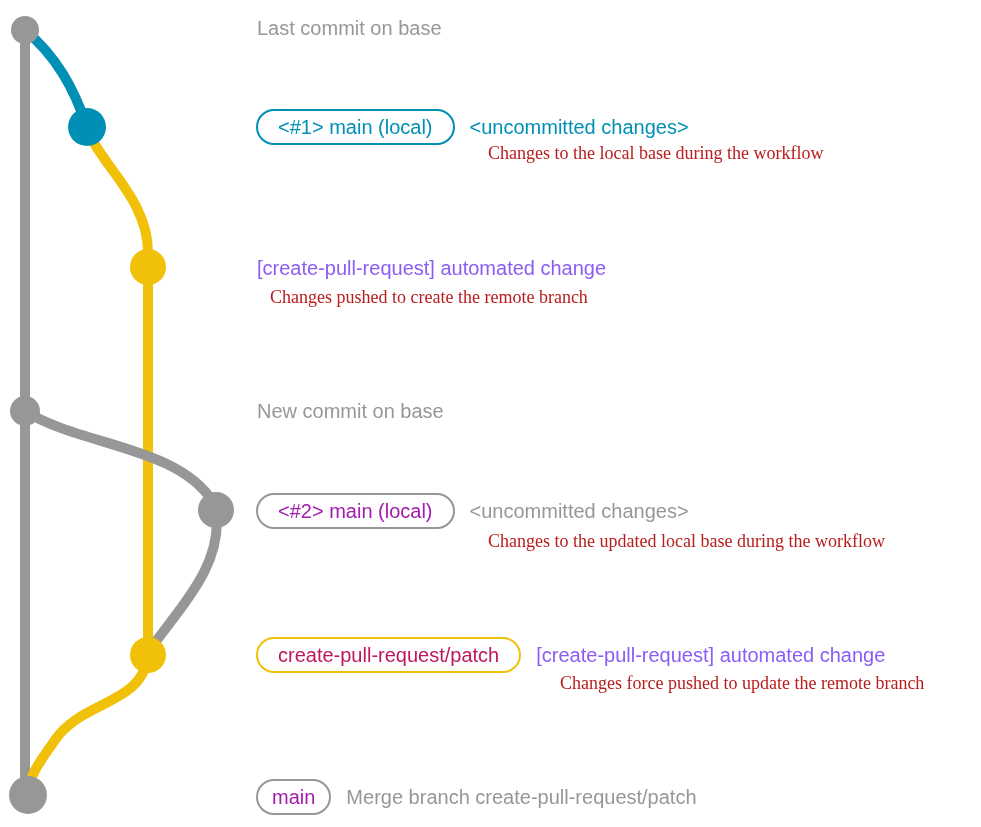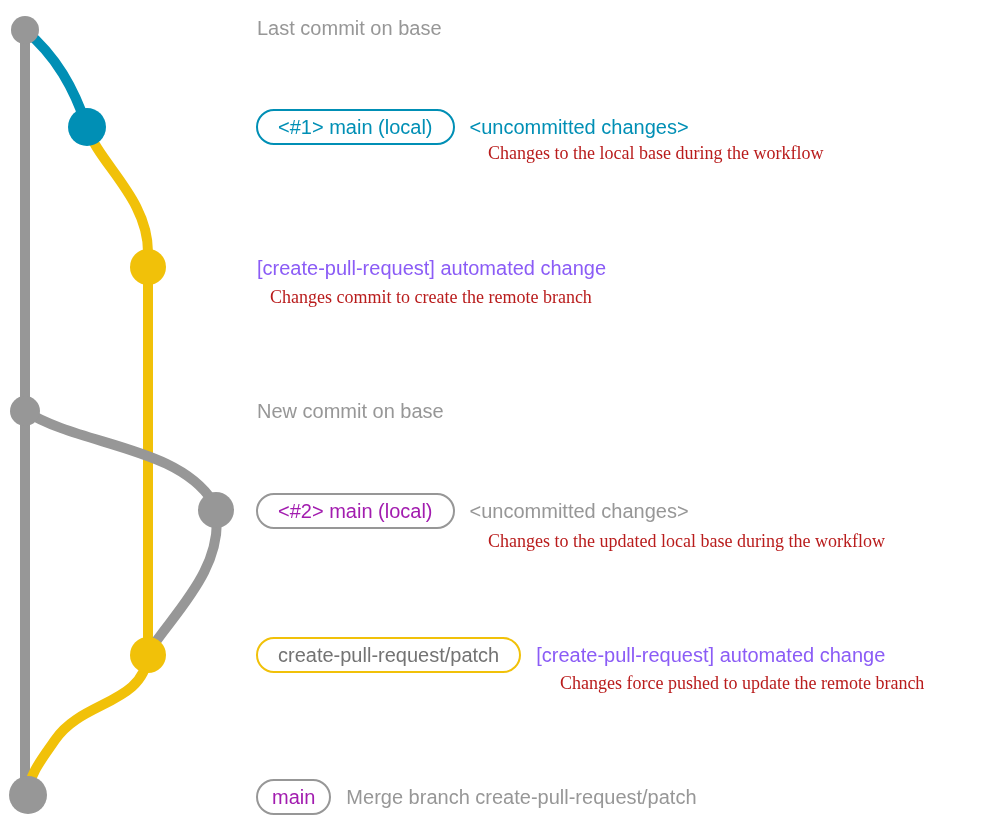--- a/index.html
+++ b/index.html
@@ -17,21 +17,21 @@
   .msg.gray{color:#979797;}
   .msg.blue{color:#008fb5;}
   .msg.yellow{color:#8b5cf6;}
   .badge{
     display:inline-flex;align-items:center;justify-content:center;
     height:32px;padding:0 20px;border:2px solid;border-radius:18px;
     font-size:20px;background:#ffffff;
   }
   .badge.blue{color:#008fb5;border-color:#008fb5;}
   .badge.gray{color:#a21caf;border-color:#979797;}
-  .badge.yellow{color:#737373;border-color:#f1c109;}
+  .badge.yellow{color:#be185d;border-color:#f1c109;}
   .badge.small{padding:0 14px;}
   .annotation{
     position:absolute;font-family:"Liberation Serif",serif;font-size:18px;
     color:#b91c1c;white-space:nowrap;
   }
 </style>
 </head>
 <body>
 
 <div class="canvas">
@@ -63,21 +63,21 @@
 
   <div class="row" style="left:256px;top:127px;justify-content:center;">
     <span class="badge blue">&lt;#1&gt; main (local)</span>
     <span class="msg blue">&lt;uncommitted changes&gt;</span>
   </div>
   <div class="annotation" style="left:488px;top:143px;">Changes to the local base during the workflow</div>
 
   <div class="row" style="left:257px;top:268px;">
     <span class="msg yellow">[create-pull-request] automated change</span>
   </div>
-  <div class="annotation" style="left:270px;top:287px;">Changes commit to create the remote branch</div>
+  <div class="annotation" style="left:270px;top:287px;">Changes pushed to create the remote branch</div>
 
   <div class="row" style="left:257px;top:411px;">
     <span class="msg gray">New commit on base</span>
   </div>
 
   <div class="row" style="left:256px;top:511px;">
     <span class="badge gray">&lt;#2&gt; main (local)</span>
     <span class="msg gray">&lt;uncommitted changes&gt;</span>
   </div>
   <div class="annotation" style="left:488px;top:531px;">Changes to the updated local base during the workflow</div>

